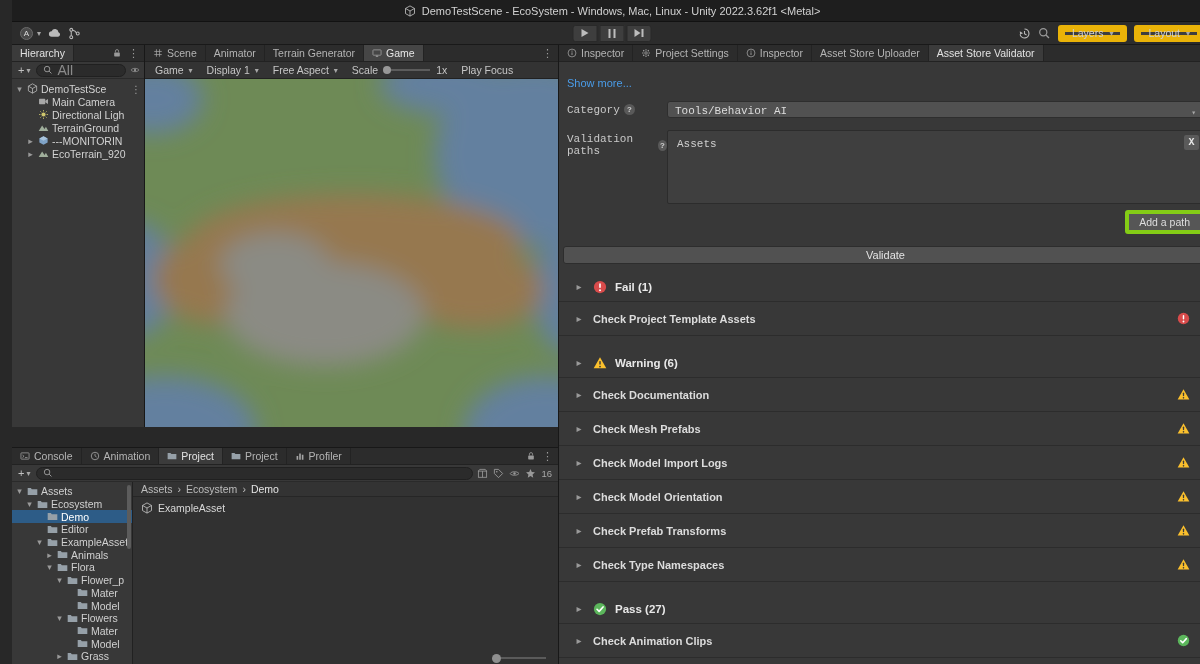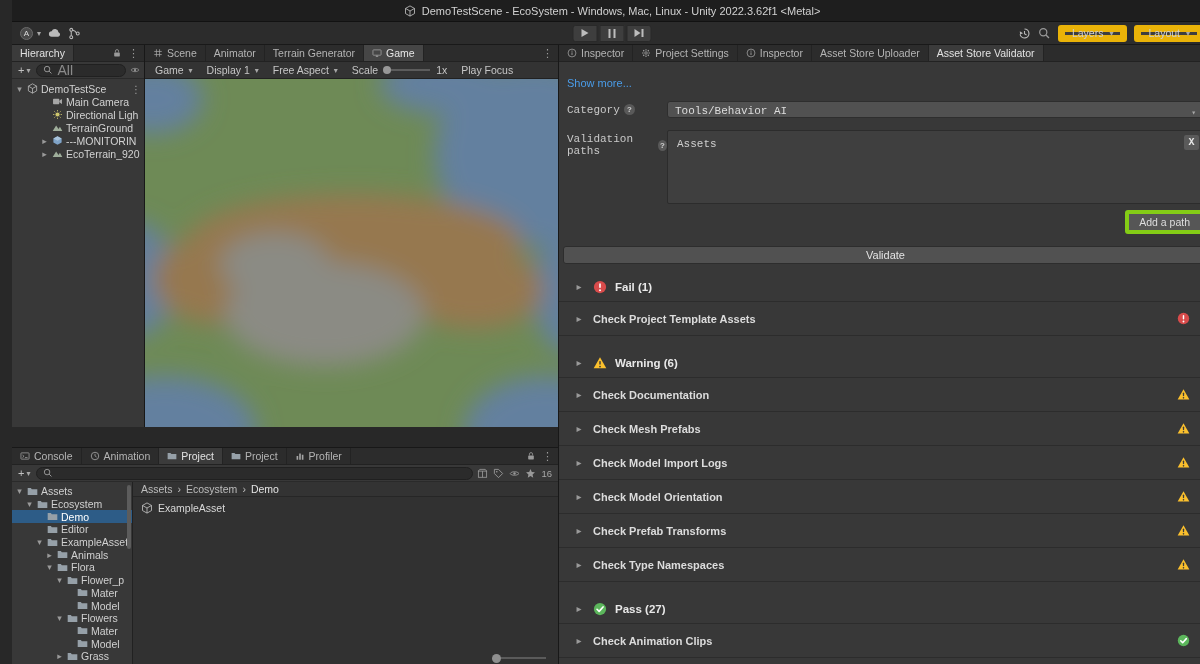--- a/index.html
+++ b/index.html
@@ -62,21 +62,21 @@
                 font-size:14px; min-width:0; overflow:hidden; }
   .tool-icons { display:flex; align-items:center; gap:5px; padding-right:2px; }
   .countlbl { font-size:9.5px; color:#a8a8a8; }
 
   
   .hier { flex:0 0 133px; background:#383838; border-right:1px solid #181818;
           display:flex; flex-direction:column; overflow:hidden; }
   .tree { flex:1; padding-top:3px; overflow:hidden; font-size:10.5px; }
   .trow { height:13px; display:flex; align-items:center; gap:3px; padding:0 3px;
           white-space:nowrap; overflow:hidden; color:#d2d2d2; }
-  .trow.child { padding-left:28px; }
+  .trow.child { padding-left:14px; }
   .exp { width:9px; flex:0 0 9px; color:#9a9a9a; font-size:9px; text-align:center; }
   .rowmenu { margin-left:auto; color:#9a9a9a; }
 
   
   .scenep { flex:1; display:flex; flex-direction:column; background:#2a2a2a; min-width:0; }
   .gtool { flex:0 0 17px; background:#333; border-bottom:1px solid #212121; display:flex;
            align-items:center; gap:2px; padding:0 4px; font-size:10.5px; color:#c6c6c6;
            white-space:nowrap; overflow:hidden; }
   .gdd { display:flex; align-items:center; gap:5px; padding:0 6px; height:15px; }
   .gscale { display:flex; align-items:center; gap:6px; margin:0 6px; }

